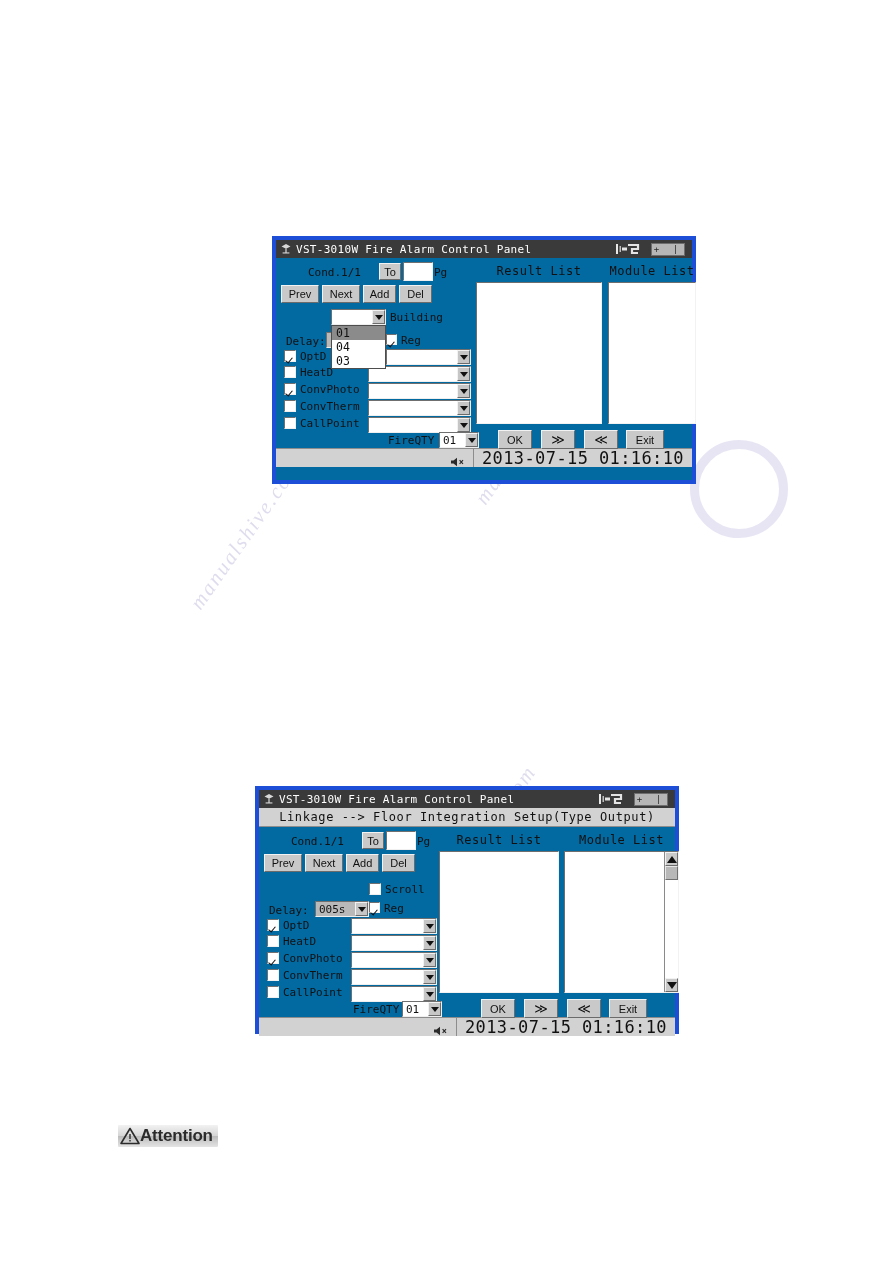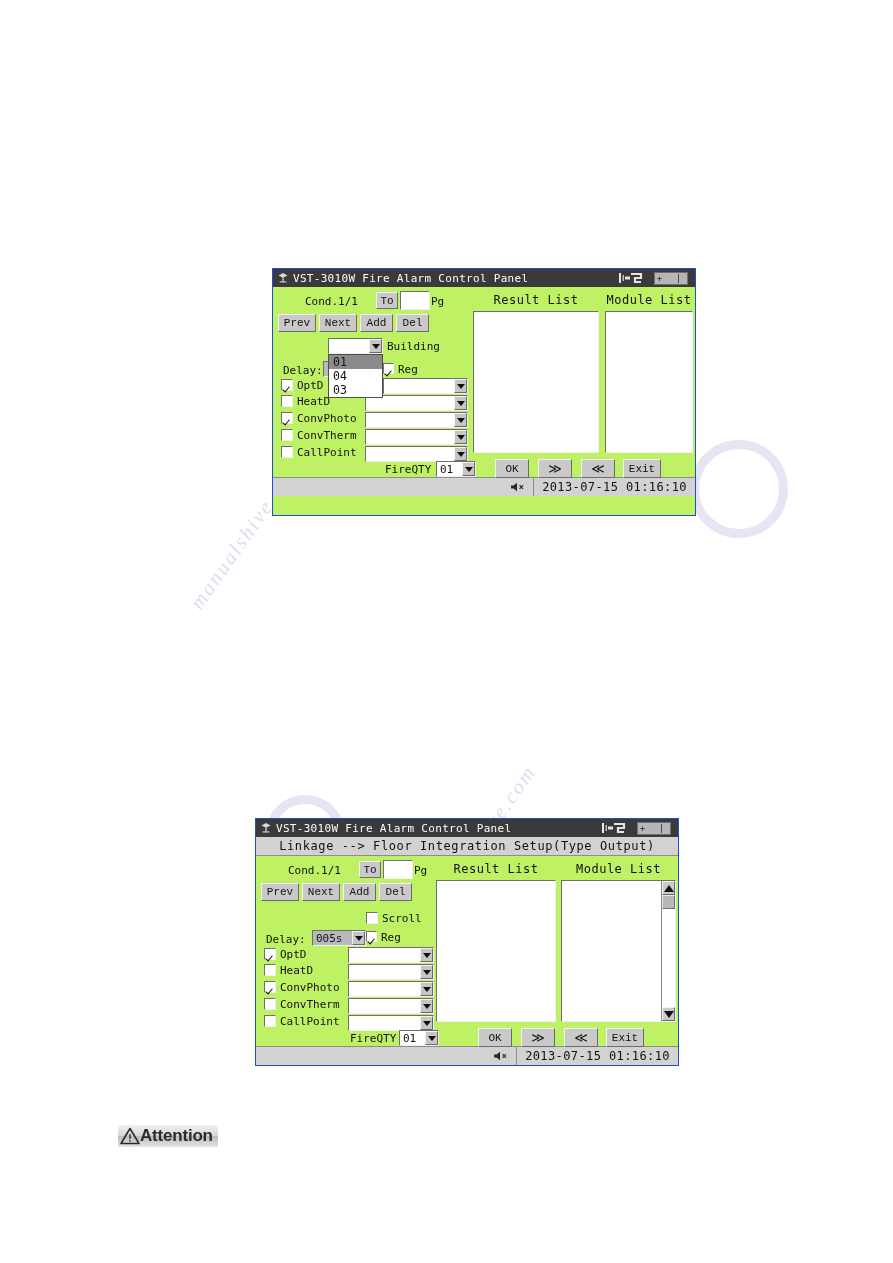--- a/index.html
+++ b/index.html
@@ -36,24 +36,23 @@
     position: absolute;
     border: 9px solid #c3bee0;
     border-radius: 50%;
     opacity: .4;
     pointer-events: none;
   }
 
   
   .device {
     position: absolute;
-    background: #bef264;
-    border: 1px solid #1d4ed8;
-    box-sizing: border-box;
-    margin-top: 32px;
+    background: #0369a1;
+    border: 4px solid #1d4ed8;
+    box-sizing: border-box;
   }
 
   
   .titlebar {
     height: 18px;
     background: #3a3a3a;
     color: #ffffff;
     display: flex;
     align-items: center;
     font-size: 11px;
@@ -94,21 +93,21 @@
 
   .lbl { font-size: 11px; color: #111; white-space: nowrap; }
 
   
   .btn {
     background: #c9c9c9;
     border-top: 1px solid #f2f2f2;
     border-left: 1px solid #f2f2f2;
     border-right: 1px solid #6b6b6b;
     border-bottom: 1px solid #6b6b6b;
-    font-family: Liberation Mono, monospace;
+    font-family: Liberation Sans, sans-serif;
     font-size: 11px;
     color: #111;
     display: flex; align-items: center; justify-content: center;
     box-sizing: border-box;
     cursor: pointer;
   }
 
   
   .field {
     background: #ffffff;
@@ -269,21 +268,21 @@
   }
   .dditem.sel { background: #8b8b8b; }
 
   
   .statusbar {
     height: 19px;
     background: #d2d2d2;
     border-top: 1px solid #8d8d8d;
     display: flex; align-items: center;
     box-sizing: border-box;
-    font-size: 12px; color: #111;
+    font-size: 17px; color: #111;
   }
   .sb-left { flex: 1 1 auto; }
   .sb-mute { width: 18px; height: 12px; flex: 0 0 auto; margin-right: 6px; }
   .sb-time {
     flex: 0 0 auto;
     border-left: 1px solid #8d8d8d;
     height: 100%;
     display: flex; align-items: center;
     padding: 0 8px;
     letter-spacing: .4px;

